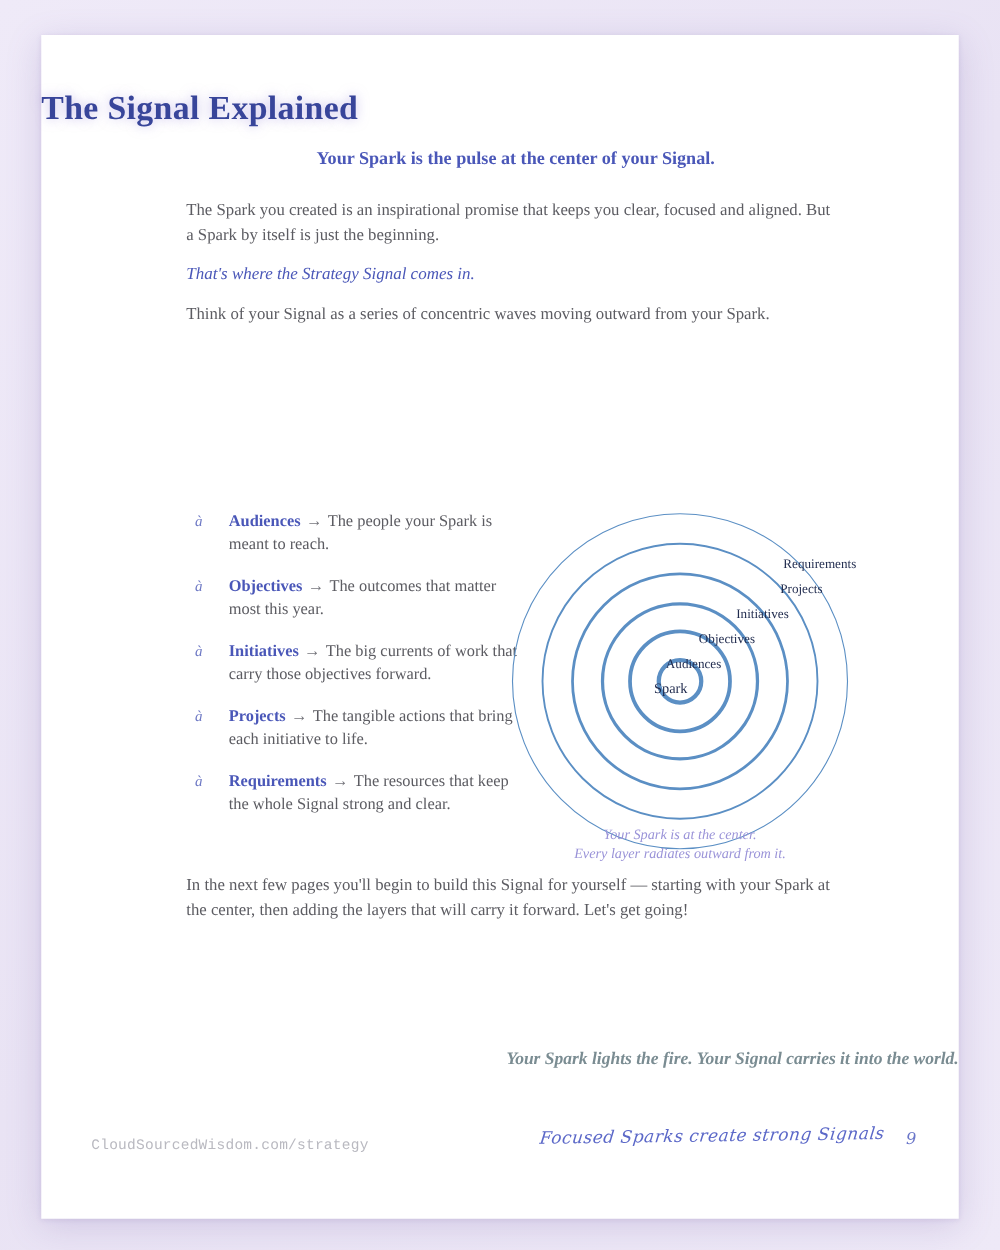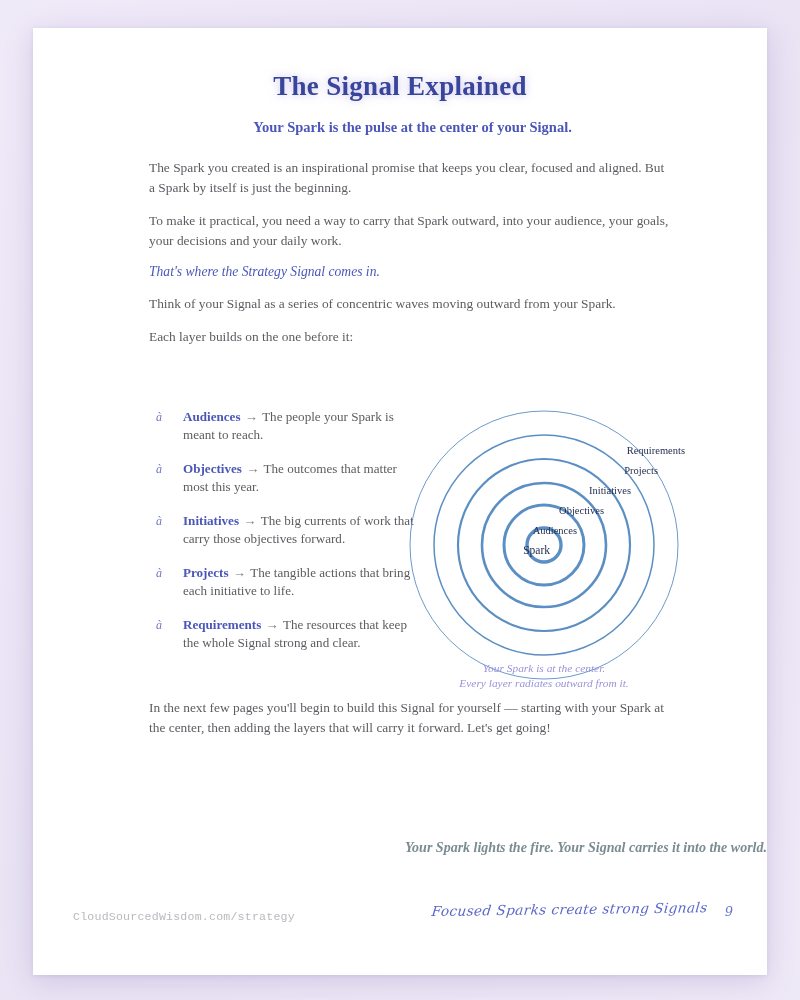--- a/index.html
+++ b/index.html
@@ -29,21 +29,21 @@
     box-shadow: 0 6px 26px rgba(120, 95, 170, 0.22),
                 0 1px 4px rgba(120, 95, 170, 0.14);
   }
 
   
   .doc-title {
     position: absolute;
     left: 0;
     right: 0;
     top: 43px;
-    text-align: center;
+    text-align: left;
     font-family: "Liberation Serif", serif;
     font-size: 27px;
     font-weight: 700;
     color: #38459a;
     letter-spacing: 0.3px;
     text-shadow: 0 0 9px rgba(156, 140, 220, 0.55);
   }
   .doc-subtitle {
     position: absolute;
     left: 0;
@@ -210,24 +210,22 @@
 <body>
 
 <div id="stage">
   <div id="page">
 
     <div class="doc-title">The Signal Explained</div>
     <div class="doc-subtitle">Your Spark is the pulse at the center of your Signal.</div>
 
     <div class="content">
       <p class="body">The Spark you created is an inspirational promise that keeps you clear, focused and aligned. But a Spark by itself is just the beginning.</p>
-      <p class="body">To make it practical, you need a way to carry that Spark outward, into your audience, your goals, your decisions and your daily work.</p>
       <p class="lead-blue">That's where the Strategy Signal comes in.</p>
       <p class="body tight">Think of your Signal as a series of concentric waves moving outward from your Spark.</p>
-      <p class="body tight">Each layer builds on the one before it:</p>
     </div>
 
     <div class="mid">
 
       <ul class="layer-list" id="layer-list">
           <li><span class="bullet">à</span><span class="term">Audiences</span><span class="arrow"> → </span><span>The people your Spark is meant to reach.</span></li>
           <li><span class="bullet">à</span><span class="term">Objectives</span><span class="arrow"> → </span><span>The outcomes that matter most this year.</span></li>
           <li><span class="bullet">à</span><span class="term">Initiatives</span><span class="arrow"> → </span><span>The big currents of work that carry those objectives forward.</span></li>
           <li><span class="bullet">à</span><span class="term">Projects</span><span class="arrow"> → </span><span>The tangible actions that bring each initiative to life.</span></li>
           <li><span class="bullet">à</span><span class="term">Requirements</span><span class="arrow"> → </span><span>The resources that keep the whole Signal strong and clear.</span></li>

